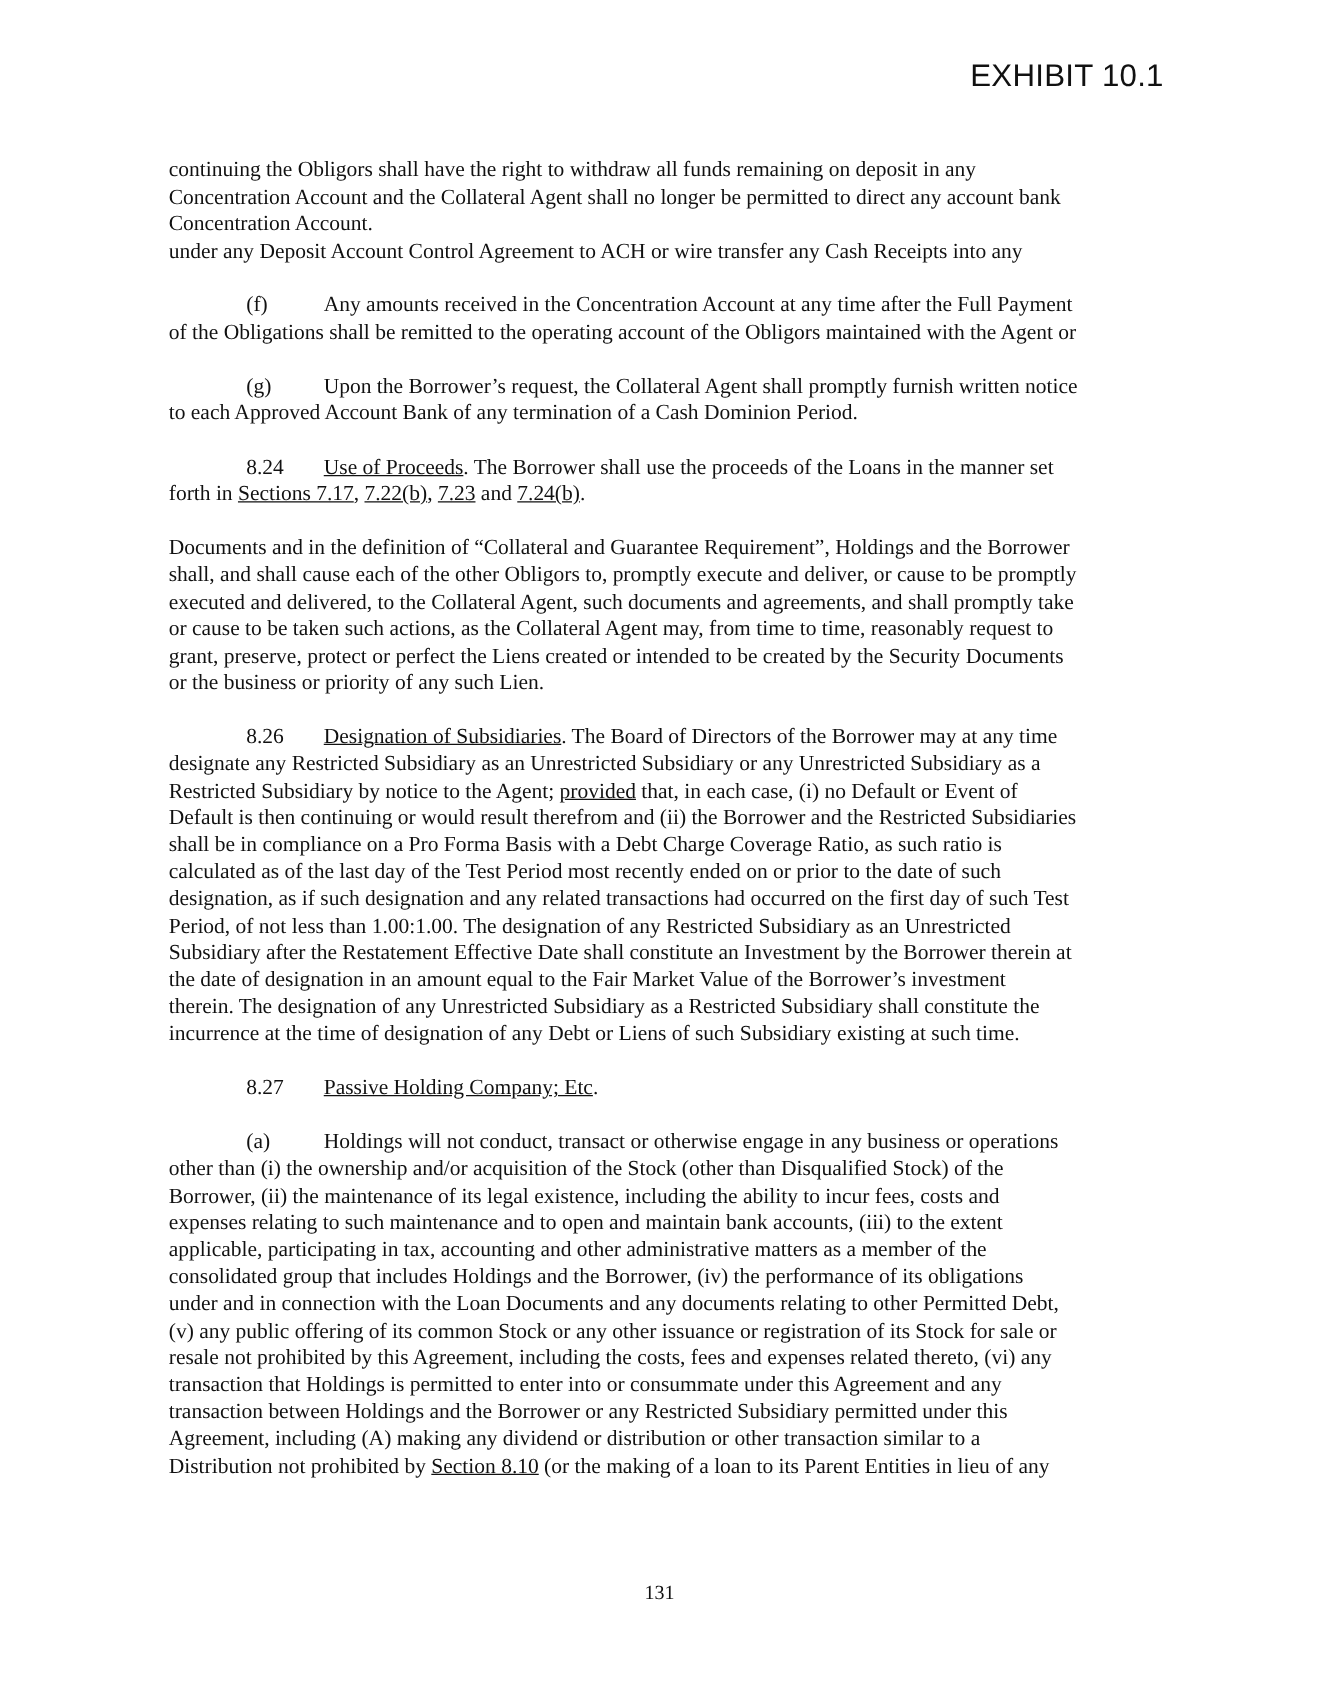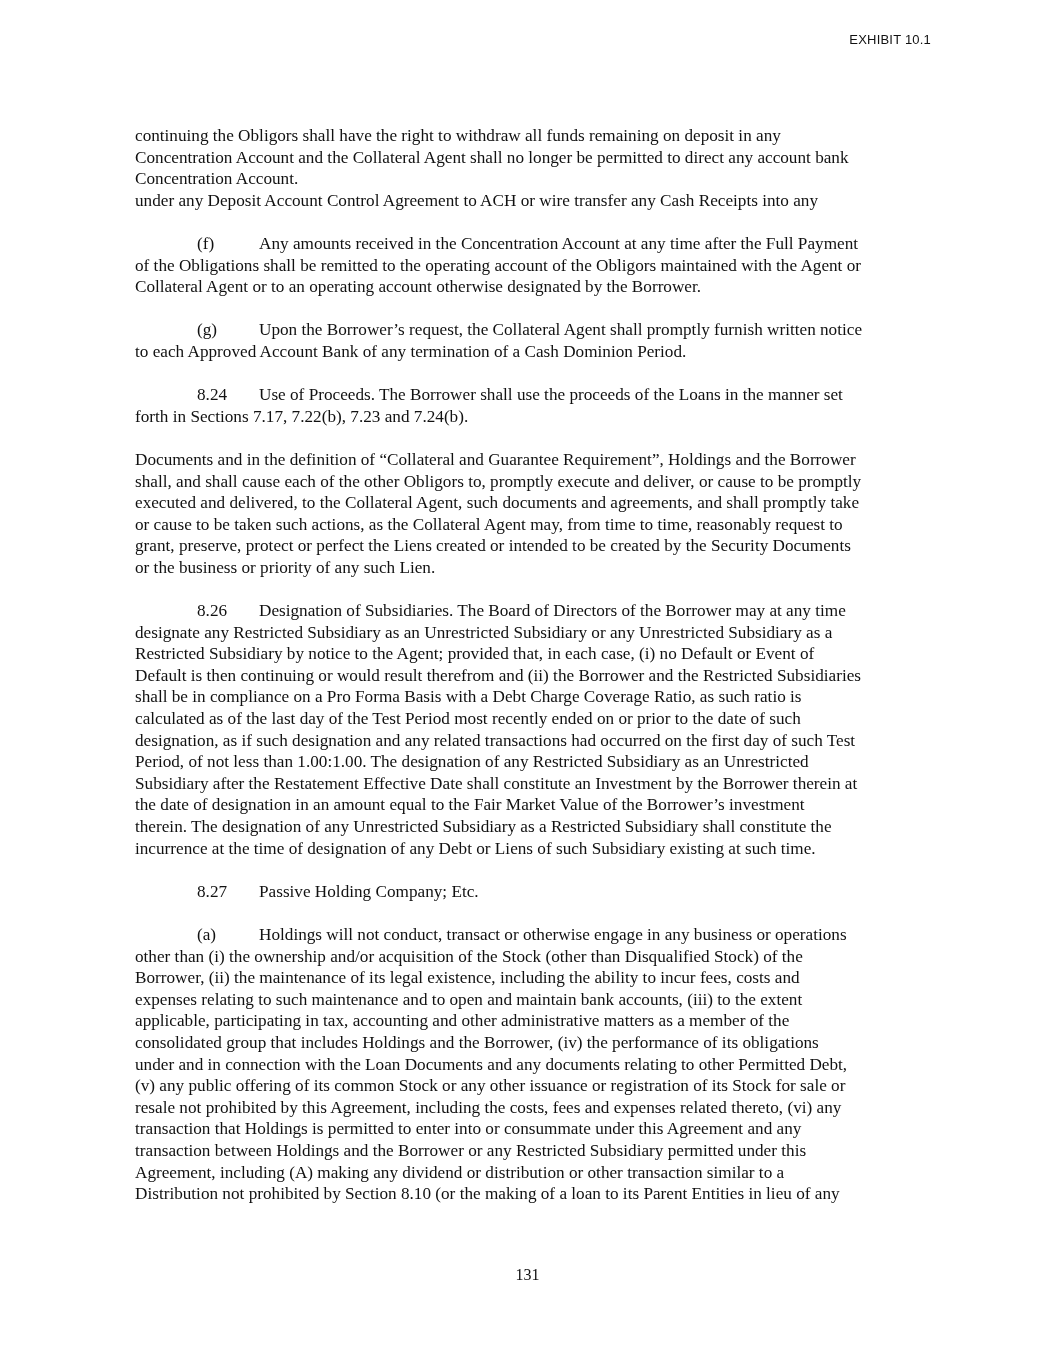--- a/index.html
+++ b/index.html
@@ -1,28 +1,28 @@
 <!DOCTYPE html>
 <html><head>
 <meta charset="utf-8">
 <style>
   html, body { margin: 0; padding: 0; background: #ffffff; }
   body { width: 1055px; height: 1365px; position: relative; overflow: hidden; }
   .exhibit {
-    position: absolute; top: 32px; right: 124px;
-    font-family: "Liberation Sans", sans-serif; font-size: 13px; color: #111;
+    position: absolute; top: 47px; right: 124px;
+    font-family: "Liberation Sans", sans-serif; font-size: 25px; color: #111;
     letter-spacing: 0.2px;
   }
   .page {
     position: absolute; left: 135px; top: 125px; width: 810px;
     font-family: "Liberation Serif", serif; font-size: 17.2px; line-height: 21.6px; color: #111;
   }
   .page p { margin: 0 0 21.6px 0; text-align: left; }
   .num { display: inline-block; width: 62px; text-indent: 0; }
-  .u { }
+  .u { text-decoration: underline; }
   .page-number {
     position: absolute; top: 1266px; left: 0; width: 1055px; text-align: center;
     font-family: "Liberation Serif", serif; font-size: 16px; color: #111;
   }
   .line { display: block; white-space: nowrap; }
 </style>
 </head>
 <body>
 
 <div class="exhibit">EXHIBIT 10.1</div>
@@ -32,21 +32,20 @@
   <p>
     <span class="line">continuing the Obligors shall have the right to withdraw all funds remaining on deposit in any</span>
     <span class="line">Concentration Account and the Collateral Agent shall no longer be permitted to direct any account bank</span>
     <span class="line">Concentration Account.</span>
     <span class="line">under any Deposit Account Control Agreement to ACH or wire transfer any Cash Receipts into any</span>
   </p>
 
   <p>
     <span class="line"><span style="display:inline-block;width:62px"></span><span class="num">(f)</span><span>Any amounts received in the Concentration Account at any time after the Full Payment</span></span>
     <span class="line">of the Obligations shall be remitted to the operating account of the Obligors maintained with the Agent or</span>
-    <span class="line">Collateral Agent or to an operating account otherwise designated by the Borrower.</span>
   </p>
 
   <p>
     <span class="line"><span style="display:inline-block;width:62px"></span><span class="num">(g)</span><span>Upon the Borrower’s request, the Collateral Agent shall promptly furnish written notice</span></span>
     <span class="line">to each Approved Account Bank of any termination of a Cash Dominion Period.</span>
   </p>
 
   <p>
     <span class="line"><span style="display:inline-block;width:62px"></span><span class="num">8.24</span><span class="u">Use of Proceeds</span><span>.  The Borrower shall use the proceeds of the Loans in the manner set</span></span>
     <span class="line"><span>forth in </span><span class="u">Sections 7.17</span><span>, </span><span class="u">7.22(b)</span><span>, </span><span class="u">7.23</span><span> and </span><span class="u">7.24(b)</span><span>.</span></span>

